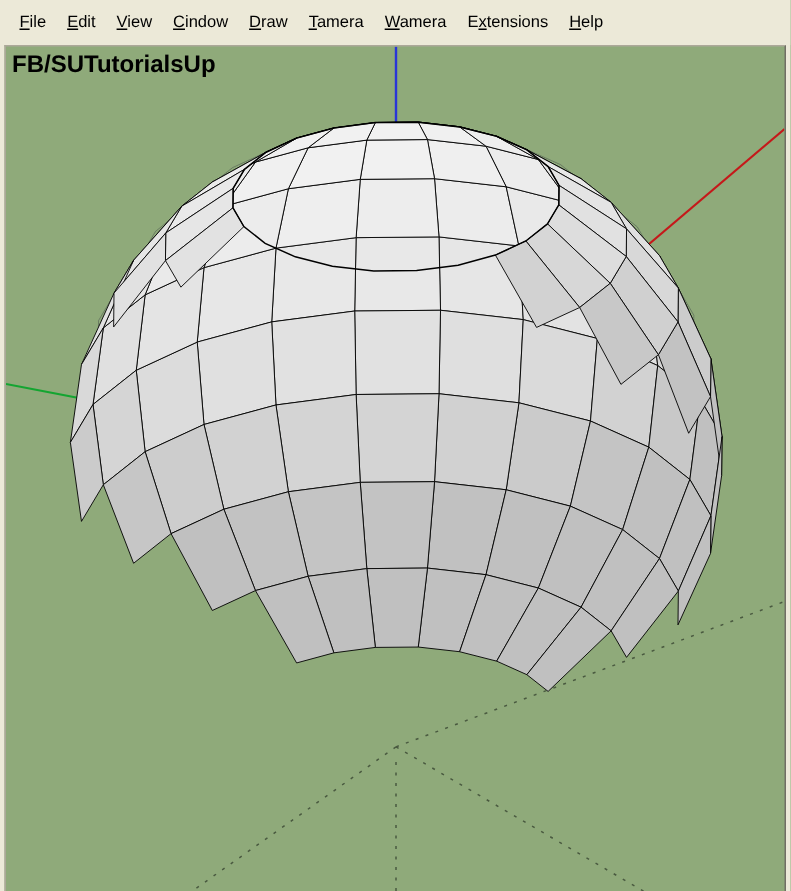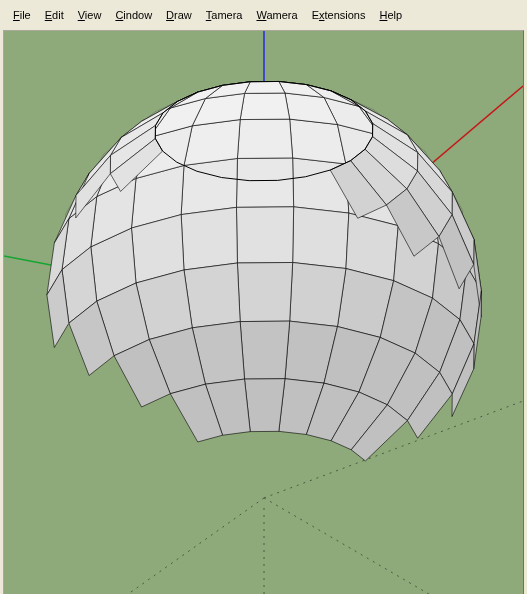--- a/index.html
+++ b/index.html
@@ -65,20 +65,21 @@
   <div class="menu-item"><span class="ul">V</span><span>iew</span></div>
   <div class="menu-item"><span class="ul">C</span><span>indow</span></div>
   <div class="menu-item"><span class="ul">D</span><span>raw</span></div>
   <div class="menu-item"><span class="ul">T</span><span>amera</span></div>
   <div class="menu-item"><span class="ul">W</span><span>amera</span></div>
   <div class="menu-item"><span>E</span><span class="ul">x</span><span>tensions</span></div>
   <div class="menu-item"><span class="ul">H</span><span>elp</span></div>
 </div>
 
 <div class="viewport">
+  <div class="watermark">FB/SUTutorialsUp</div>
   <svg class="scene" viewBox="0 0 519 566">
     <g id="axes-back">
         <line x1="260" y1="275" x2="519" y2="55" stroke="#c5181a" stroke-width="1.4"></line>
         <line x1="260" y1="275" x2="0" y2="225" stroke="#14a531" stroke-width="1.4"></line>
         <line x1="260" y1="0" x2="260" y2="275" stroke="#2935d8" stroke-width="1.6"></line>
       </g>
     <g id="sphere">
         <path d="M 361,118.24286843554339 L 346.57940456194694,129.64813279294174 L 326.2585657822283,139.0372102763445 L 301.42231524190794,145.7702507714418 L 273.7632023714641,149.38840869536838 L 245.16615000417232,149.64511256489732 L 217.58,146.5228684355434 L 192.88470289346313,140.23445208496966 L 172.76320237146413,131.2084086953684 L 158.58674544222538,120.05984820749893 L 151.3214342177717,107.54852659474227 L 151.46238765155516,94.52706974907125 L 159,81.8828684355434 L 173.420595438053,70.47760407814502 L 193.7414342177717,61.08852659474229 L 218.57768475809203,54.35548609964496 L 246.23679762853584,50.737328175718375 L 274.8338499958277,50.48062430618947 L 302.41999999999996,53.60286843554337 L 327.1152971065368,59.89128478611707 L 347.2367976285359,68.91732817571835 L 361.4132545577746,80.0658886635878 L 368.67856578222825,92.57721027634443 L 368.53761234844484,105.59866712201554 L 361,118.24286843554339 Z" fill="#8f979b" stroke="#000000" stroke-width="0.8"></path>
         <path d="M 361,118.24286843554339 L 346.57940456194694,129.64813279294174 L 326.2585657822283,139.0372102763445 L 301.42231524190794,145.7702507714418 L 273.7632023714641,149.38840869536838 L 245.16615000417232,149.64511256489732 L 217.58,146.5228684355434 L 192.88470289346313,140.23445208496966 L 172.76320237146413,131.2084086953684 L 158.58674544222538,120.05984820749893 L 151.3214342177717,107.54852659474227 L 151.46238765155516,94.52706974907125 L 159,81.8828684355434 L 173.420595438053,70.47760407814502 L 193.7414342177717,61.08852659474229 L 218.57768475809203,54.35548609964496 L 246.23679762853584,50.737328175718375 L 274.8338499958277,50.48062430618947 L 302.41999999999996,53.60286843554337 L 327.1152971065368,59.89128478611707 L 347.2367976285359,68.91732817571835 L 361.4132545577746,80.0658886635878 L 368.67856578222825,92.57721027634443 L 368.53761234844484,105.59866712201554 L 361,118.24286843554339" fill="none" stroke="#000000" stroke-width="0.8"></path>
         <path d="M 387.1227189920672,140.89860520426396 L 368.97236947157313,155.2537360551134 L 343.3957330569466,167.07121188201785 L 312.13581525245434,175.54569123667596 L 277.3229277970157,180.09965235580705 L 241.32951143970217,180.42275031491894 L 206.6084580233318,176.49296652204276 L 175.52594995897635,168.5781092483883 L 150.20020880494855,157.21756293723496 L 132.3571419681291,143.18553004549742 L 123.2127249663852,127.43827042571681 L 123.39013470652205,111.04893379740426 L 132.87728100793282,95.1344263671198 L 151.02763052842687,80.77929551627037 L 176.6042669430534,68.96181968936591 L 207.86418474754566,60.487340334707795 L 242.67707220298425,55.93337921557671 L 278.6704885602978,55.61028125646479 L 313.3915419766682,59.54006504934094 L 344.4740500410236,67.45492232299543 L 369.7997911950515,78.8154686341488 L 387.6428580318709,92.84750152588634 L 396.78727503361483,108.59476114566692 L 396.6098652934779,124.98409777397956 L 387.1227189920672,140.89860520426396" fill="none" stroke="#3d4448" stroke-width="0.6" opacity="0.5"></path>

